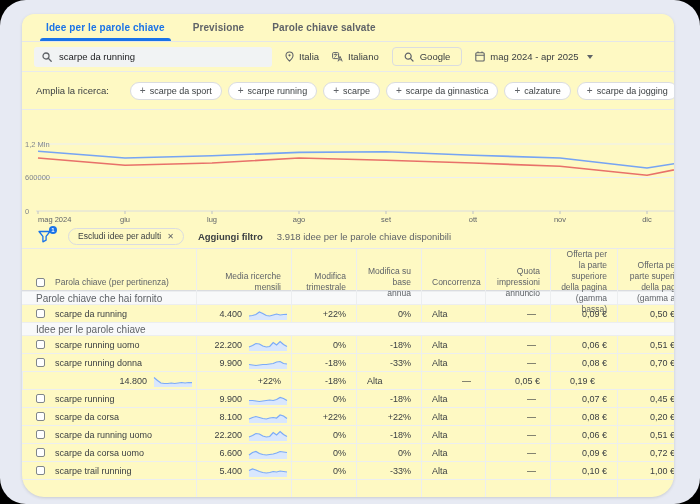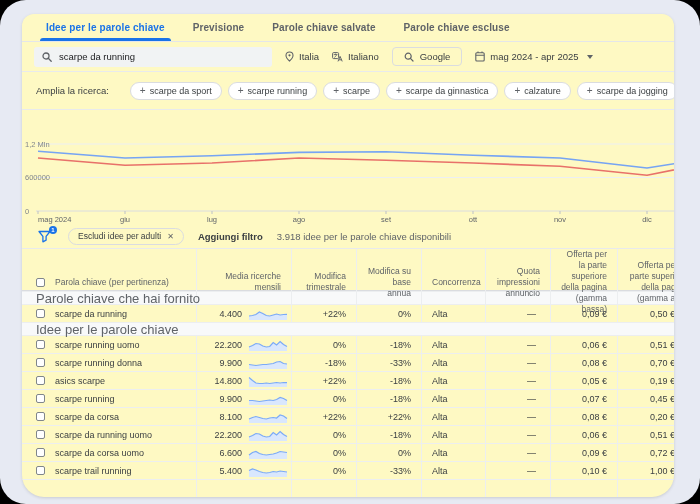--- a/index.html
+++ b/index.html
@@ -42,21 +42,21 @@
   .fchip .x{color:#5f6368;font-size:8px;cursor:pointer}
   .add-filter{font-size:9.5px;font-weight:bold;color:#3c4043;cursor:pointer}
   .count{font-size:9.5px;color:#5f6368}
   
   .thead,.trow,.erow{display:grid;grid-template-columns:174px 95px 65px 65px 64px 65px 67px 80px}
   .thead{height:43px;border-top:1px solid #e8eaed;border-bottom:1px solid #dadce0}
   .th{display:flex;align-items:center;font-size:8.5px;color:#5f6368;line-height:1.3;padding:0 10px;border-left:1px solid #eceef0;cursor:pointer}
   .th:first-child{border-left:none;padding-left:14px;gap:10px}
   .th.num{justify-content:flex-end;text-align:right}
   .sec-row{height:13px;background:#f8f9fa;border-top:1px solid #eceef0;display:flex;align-items:center;
-           padding-left:14px;font-size:13px;color:#5f6368}
+           padding-left:14px;font-size:10px;color:#5f6368}
   .trow{height:18px;border-top:1px solid #eceef0;cursor:pointer}
   .c{display:flex;align-items:center;font-size:9px;color:#3c4043;padding:0 10px;border-left:1px solid #eceef0;
      overflow:hidden;white-space:nowrap}
   .c.c1{border-left:none;padding-left:14px;gap:10px}
   .num{justify-content:flex-end;text-align:left}
   .c2{padding-right:3px;gap:6px}
   .c6{padding-right:14px}
   .c8{padding-right:22px}
   .erow{height:19px;border-top:1px solid #eceef0}
   .erow div{border-left:1px solid #eceef0}
@@ -73,23 +73,20 @@
 
     <div class="tabbar">
         <div class="tab active">
           <span class="tab-label">Idee per le parole chiave</span>
         </div>
         <div class="tab">
           <span class="tab-label">Previsione</span>
         </div>
         <div class="tab">
           <span class="tab-label">Parole chiave salvate</span>
-        </div>
-        <div class="tab">
-          <span class="tab-label">Parole chiave escluse</span>
         </div>
       </div>
 
     <div class="search-row">
       <div class="search-box">
         <span class="icon">
           <svg width="10" height="10" viewBox="0 0 10 10">
               <circle cx="4" cy="4" r="3" fill="none" stroke="#5f6368" stroke-width="1.3"></circle>
               <line x1="6.3" y1="6.3" x2="9.2" y2="9.2" stroke="#5f6368" stroke-width="1.3" stroke-linecap="round"></line>
             </svg>
@@ -294,24 +291,20 @@
               </svg>
     </div>
     <div class="c c3 num q">-18%</div>
     <div class="c c4 num y">-33%</div>
     <div class="c c5 comp">Alta</div>
     <div class="c c6 num imp">—</div>
     <div class="c c7 num low">0,08 €</div>
     <div class="c c8 num high">0,70 €</div>
   </div>
           <div class="trow">
-    <div class="c c1">
-      <span class="cb"></span>
-      <span class="kw">asics scarpe</span>
-    </div>
     <div class="c c2 num">
       <span class="avg">14.800</span>
       <svg class="spark" width="40" height="13">
                 <polygon points="1.0,3.5 4.5,6.5 7.9,9.0 11.4,9.5 14.8,9.5 18.3,9.0 21.7,9.5 25.2,9.0 28.6,8.5 32.1,9.0 35.5,8.5 39.0,8.7 39,13 1,13" fill="#d9e7fd"></polygon>
                 <polyline points="1.0,3.5 4.5,6.5 7.9,9.0 11.4,9.5 14.8,9.5 18.3,9.0 21.7,9.5 25.2,9.0 28.6,8.5 32.1,9.0 35.5,8.5 39.0,8.7" fill="none" stroke="#7baaf7" stroke-width="1.2"></polyline>
               </svg>
     </div>
     <div class="c c3 num q">+22%</div>
     <div class="c c4 num y">-18%</div>
     <div class="c c5 comp">Alta</div>

